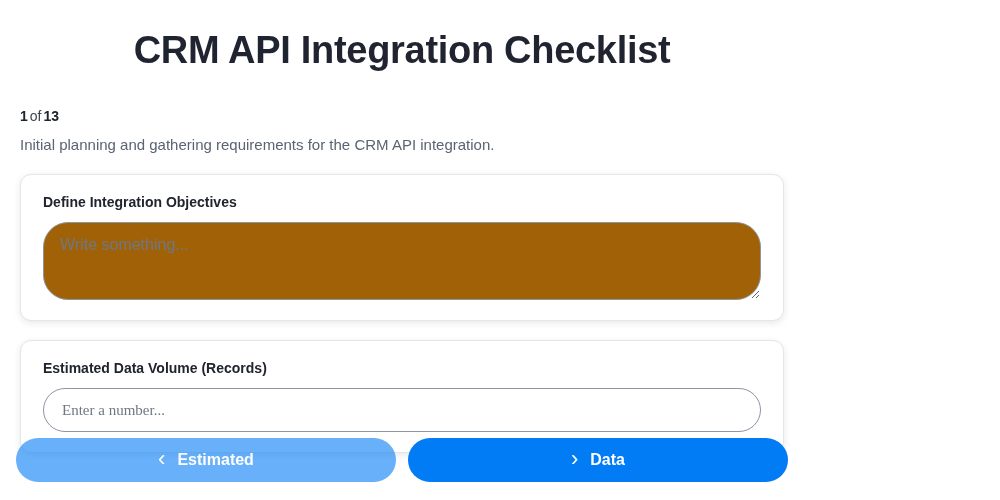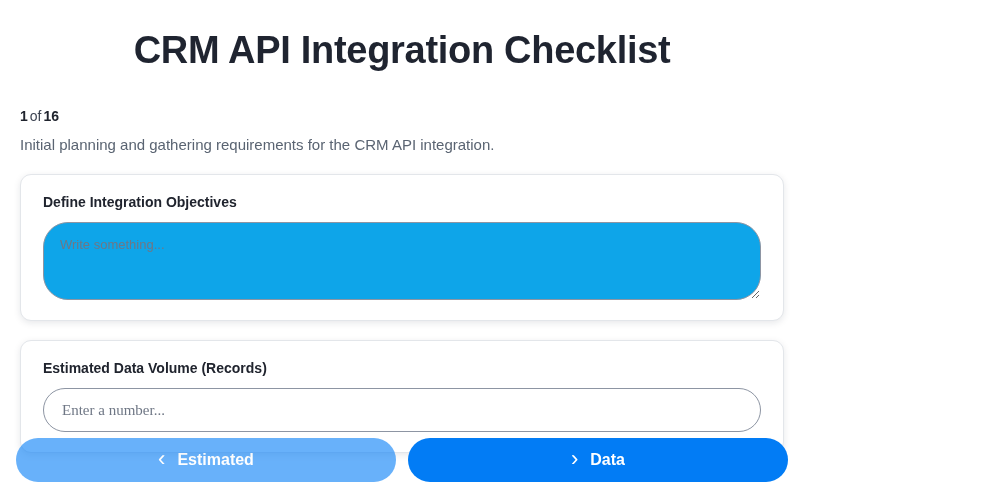--- a/index.html
+++ b/index.html
@@ -94,24 +94,24 @@
     margin-bottom: 11px;
   }
 
   textarea.field-textarea {
     display: block;
     width: 100%;
     height: 78px;
     resize: vertical;
     padding: 12px 16px;
     font-family: "Liberation Sans", "DejaVu Sans", sans-serif;
-    font-size: 13px;
+    font-size: 16px;
     line-height: 20px;
     color: #20242e;
-    background: #0ea5e9;
+    background: #a16207;
     border: 1px solid #8d95a3;
     border-radius: 25px;
     outline: none;
   }
   textarea.field-textarea::placeholder { color: #6f7785; }
 
   input.field-number {
     display: block;
     width: 100%;
     height: 44px;
@@ -173,21 +173,21 @@
 </style>
 </head>
 <body>
 
 <div id="app">
 
   <h1 class="page-title">CRM API Integration Checklist</h1>
 
   <div class="section-head">
     <div class="step-counter">
-      <span class="num">1</span><span class="of">of</span><span class="num">16</span>
+      <span class="num">1</span><span class="of">of</span><span class="num">13</span>
     </div>
   </div>
 
   <p class="section-desc">Initial planning and gathering requirements for the CRM API integration.</p>
 
   <div class="cards">
 
     <div class="card">
       <label class="field-label">Define Integration Objectives</label>
       <textarea class="field-textarea" placeholder="Write something..." style=""></textarea>

